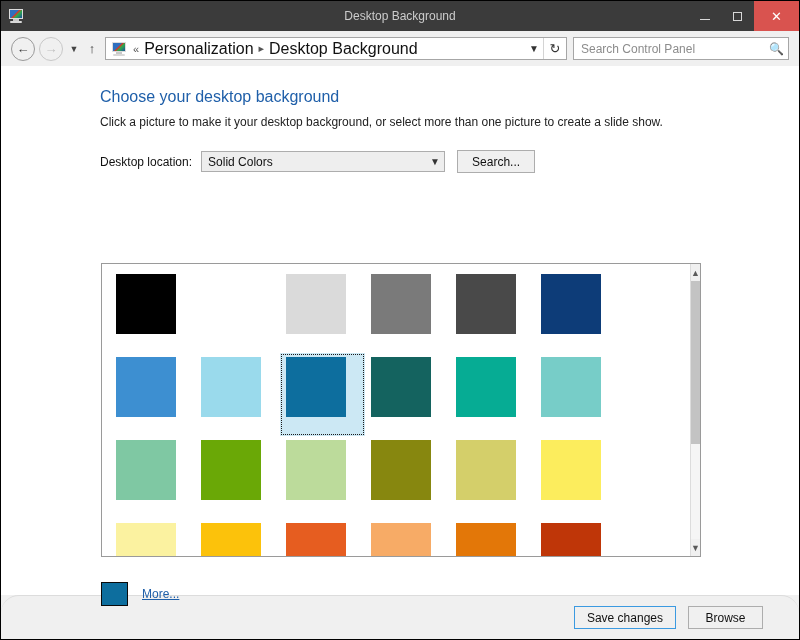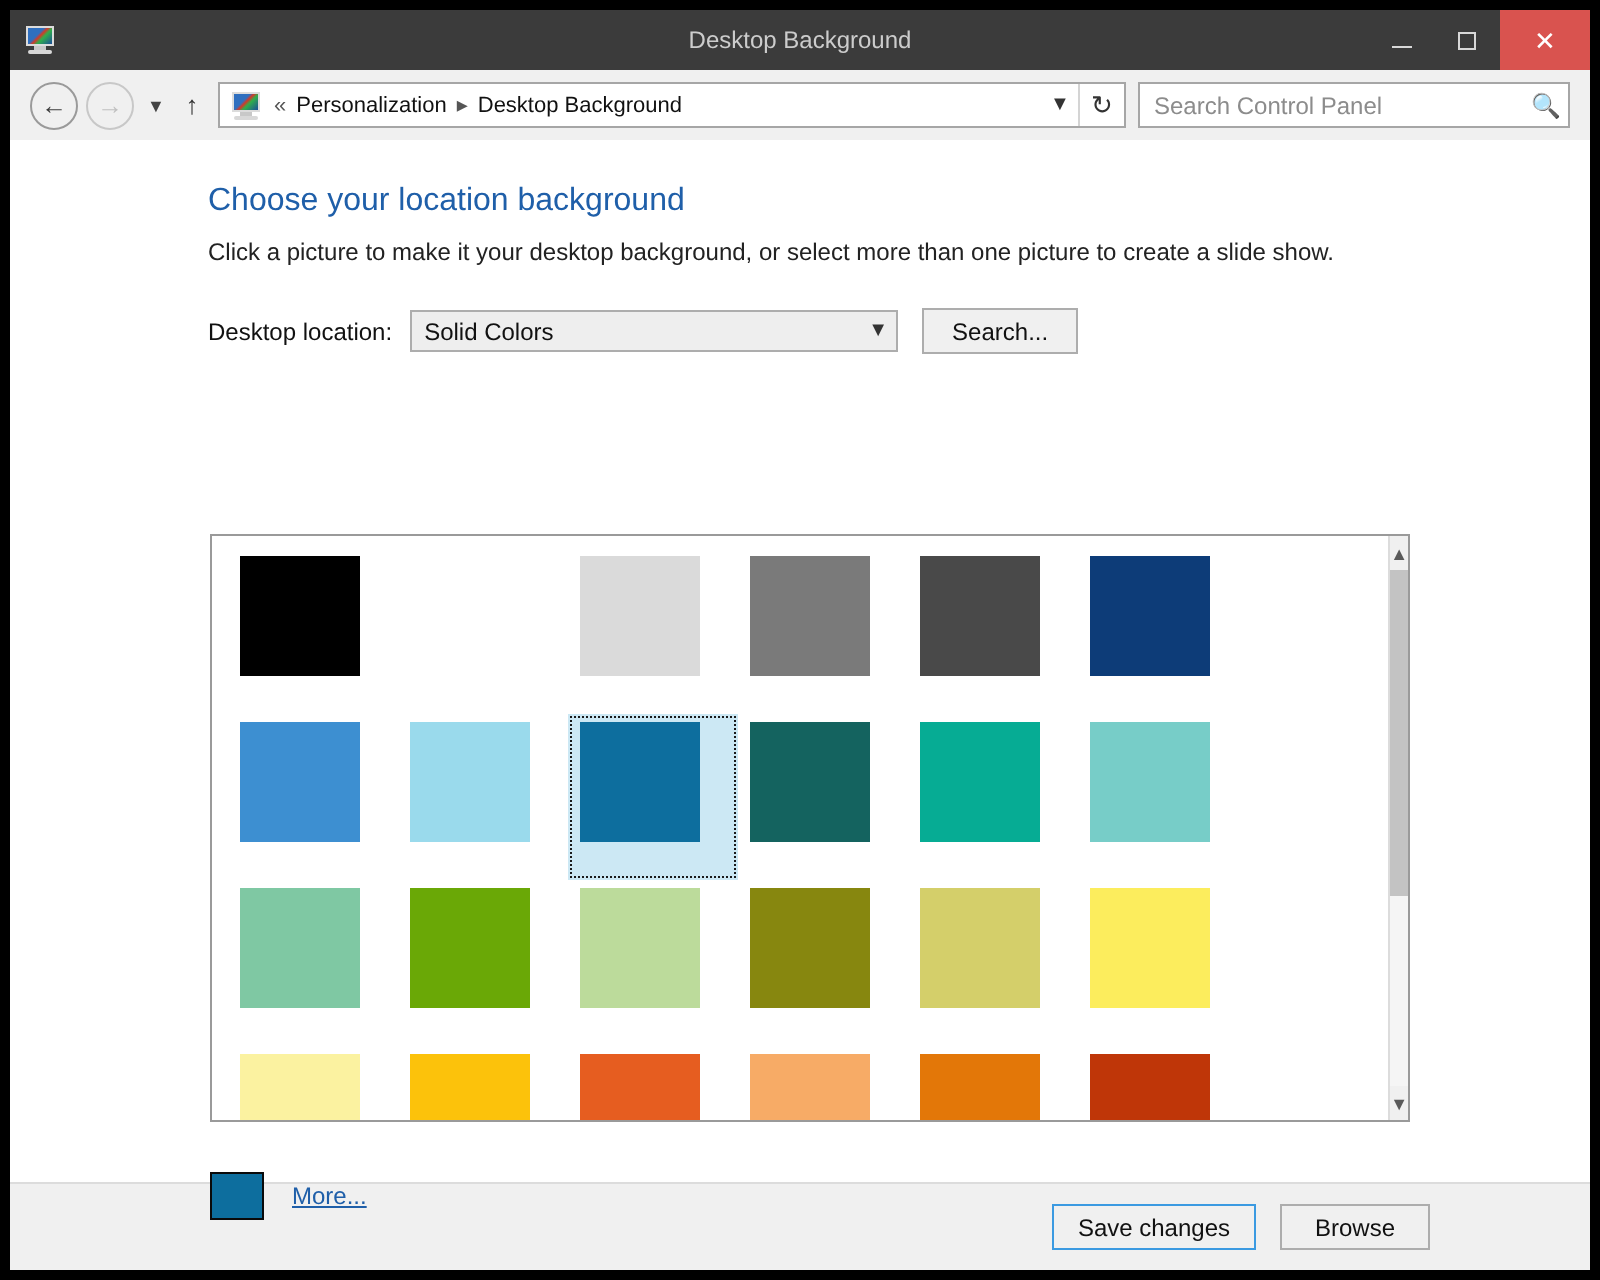--- a/index.html
+++ b/index.html
@@ -14,21 +14,21 @@
     font-size: 12px;
     color: #000000;
     overflow: hidden;
   }
 
   #window {
     position: relative;
     width: 800px;
     height: 640px;
     background: #f0f0f0;
-    border: 5px solid #000000;
+    border: 1px solid #000000;
     box-sizing: border-box;
     display: flex;
     flex-direction: column;
   }
 
   
   .titlebar {
     height: 30px;
     background: #3b3b3b;
     display: flex;
@@ -144,21 +144,21 @@
     border: 1px solid #a6a6a6;
     display: flex;
     align-items: center;
     box-sizing: border-box;
     margin-right: 6px;
     min-width: 0;
   }
   .addr-icon { margin: 0 4px 0 5px; display:flex; }
   .crumb-sep { color: #555; margin: 0 5px; font-size: 11px; }
   .crumb-sep.chevrons { font-size: 11px; margin-left: 2px; }
-  .crumb { font-size: 11px; color: #111; white-space: nowrap; }
+  .crumb { font-size: 16px; color: #111; white-space: nowrap; }
   .addr-spacer { flex: 1 1 auto; }
   .addr-caret {
     width: 18px; height: 21px;
     display: flex; align-items: center; justify-content: center;
     font-size: 10px; color: #333;
   }
   .addr-refresh {
     width: 22px; height: 21px;
     display: flex; align-items: center; justify-content: center;
     font-size: 13px; color: #333;
@@ -323,23 +323,24 @@
   }
 
   
   .footer {
     height: 44px;
     background: #f0f0f0;
     border-top: 1px solid #dcdcdc;
     display: flex;
     align-items: center;
     justify-content: flex-end;
-    padding-right: 80px;
+    padding-right: 36px;
     box-sizing: border-box;
     flex: 0 0 auto;
+    border-radius: 18px;
   }
   .btn {
     height: 23px;
     min-width: 75px;
     padding: 0 12px;
     background: #f0f0f0;
     border: 1px solid #adadad;
     font-size: 12px;
     display: flex; align-items: center; justify-content: center;
     box-sizing: border-box;
@@ -414,21 +415,21 @@
     </div>
 
     <div class="searchbox">
       <div class="search-placeholder">Search Control Panel</div>
       <div class="search-icon">🔍</div>
     </div>
   </div>
 
   <div class="content">
 
-    <div class="heading" style="color: rgb(31, 95, 169);">Choose your location background</div>
+    <div class="heading" style="color: rgb(31, 95, 169);">Choose your desktop background</div>
     <div class="subheading">Click a picture to make it your desktop background, or select more than one picture to create a slide show.</div>
 
     <div class="piclocrow">
       <span class="piclabel">Desktop location:</span>
       <div class="combobox">
         <span class="combo-value">Solid Colors</span>
         <span class="combo-caret">▼</span>
       </div>
       <div class="browse-btn">Search...</div>
     </div>

